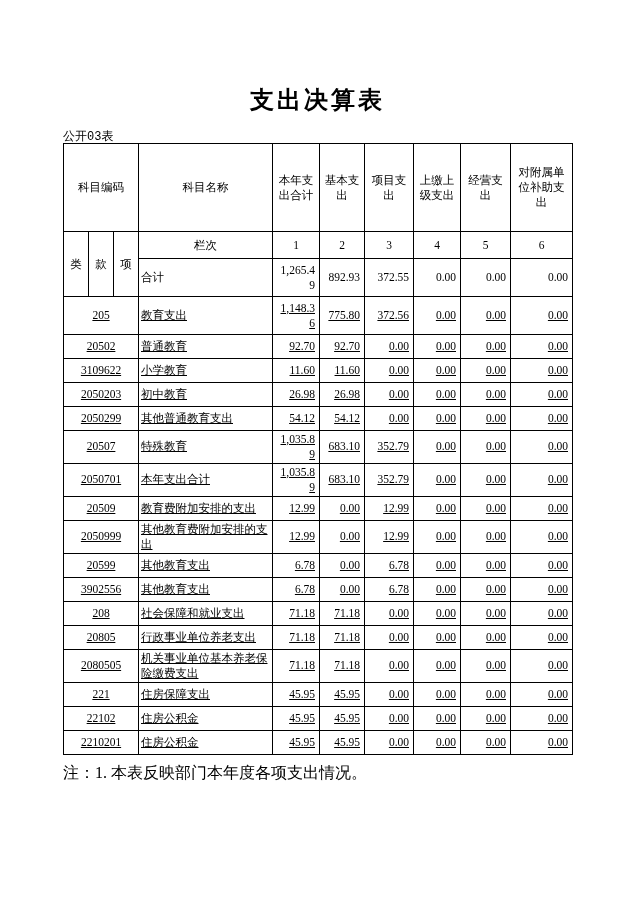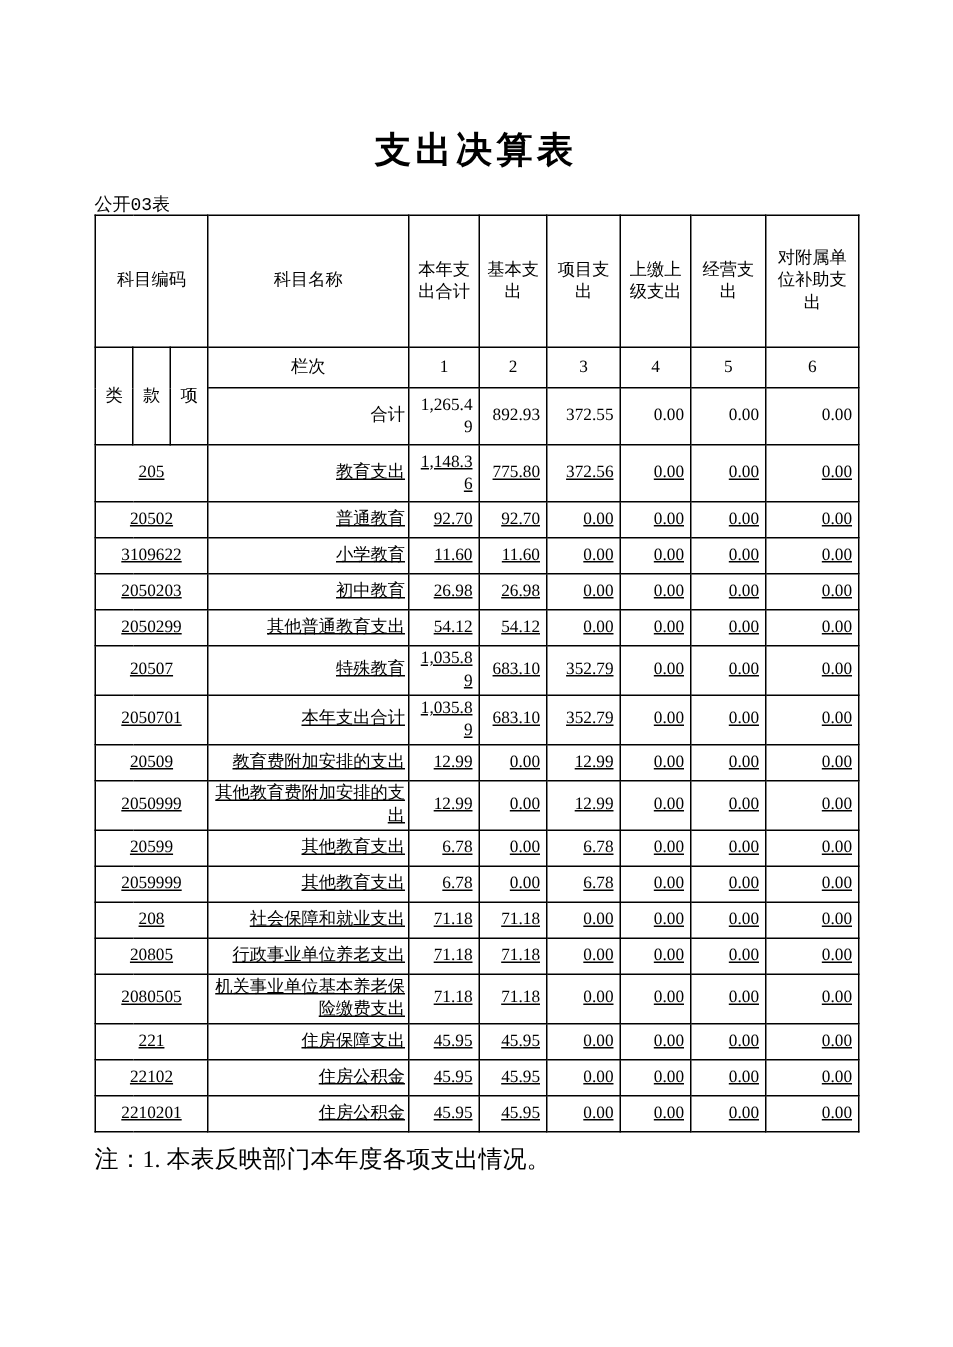--- a/index.html
+++ b/index.html
@@ -30,21 +30,21 @@
     line-height: 1.3;
     overflow: hidden;
     word-break: break-all;
   }
   tr.hdr { height: 88px; }
   tr.lanci-row { height: 27px; }
   tr.total-row { height: 38px; }
   tbody tr { height: 24px; text-decoration: underline; }
   tbody tr:first-child { height: 38px; }
   td.num { text-align: right; padding-right: 4px; }
-  td.name { text-align: right; }
+  td.name { text-align: left; }
   .note { font-size: 16px; margin-top: 8px; }
 </style>
 </head>
 <body>
 
 <div class="page">
 
   <h1 class="title">支出决算表</h1>
 
   <div class="table-no">公开03表</div>
@@ -191,21 +191,21 @@
           <td colspan="3">20599</td>
           <td class="name">其他教育支出</td>
           <td class="num">6.78</td>
           <td class="num">0.00</td>
           <td class="num">6.78</td>
           <td class="num">0.00</td>
           <td class="num">0.00</td>
           <td class="num">0.00</td>
         </tr>
         <tr>
-          <td colspan="3">2059999</td>
+          <td colspan="3">3902556</td>
           <td class="name">其他教育支出</td>
           <td class="num">6.78</td>
           <td class="num">0.00</td>
           <td class="num">6.78</td>
           <td class="num">0.00</td>
           <td class="num">0.00</td>
           <td class="num">0.00</td>
         </tr>
         <tr>
           <td colspan="3">208</td>

